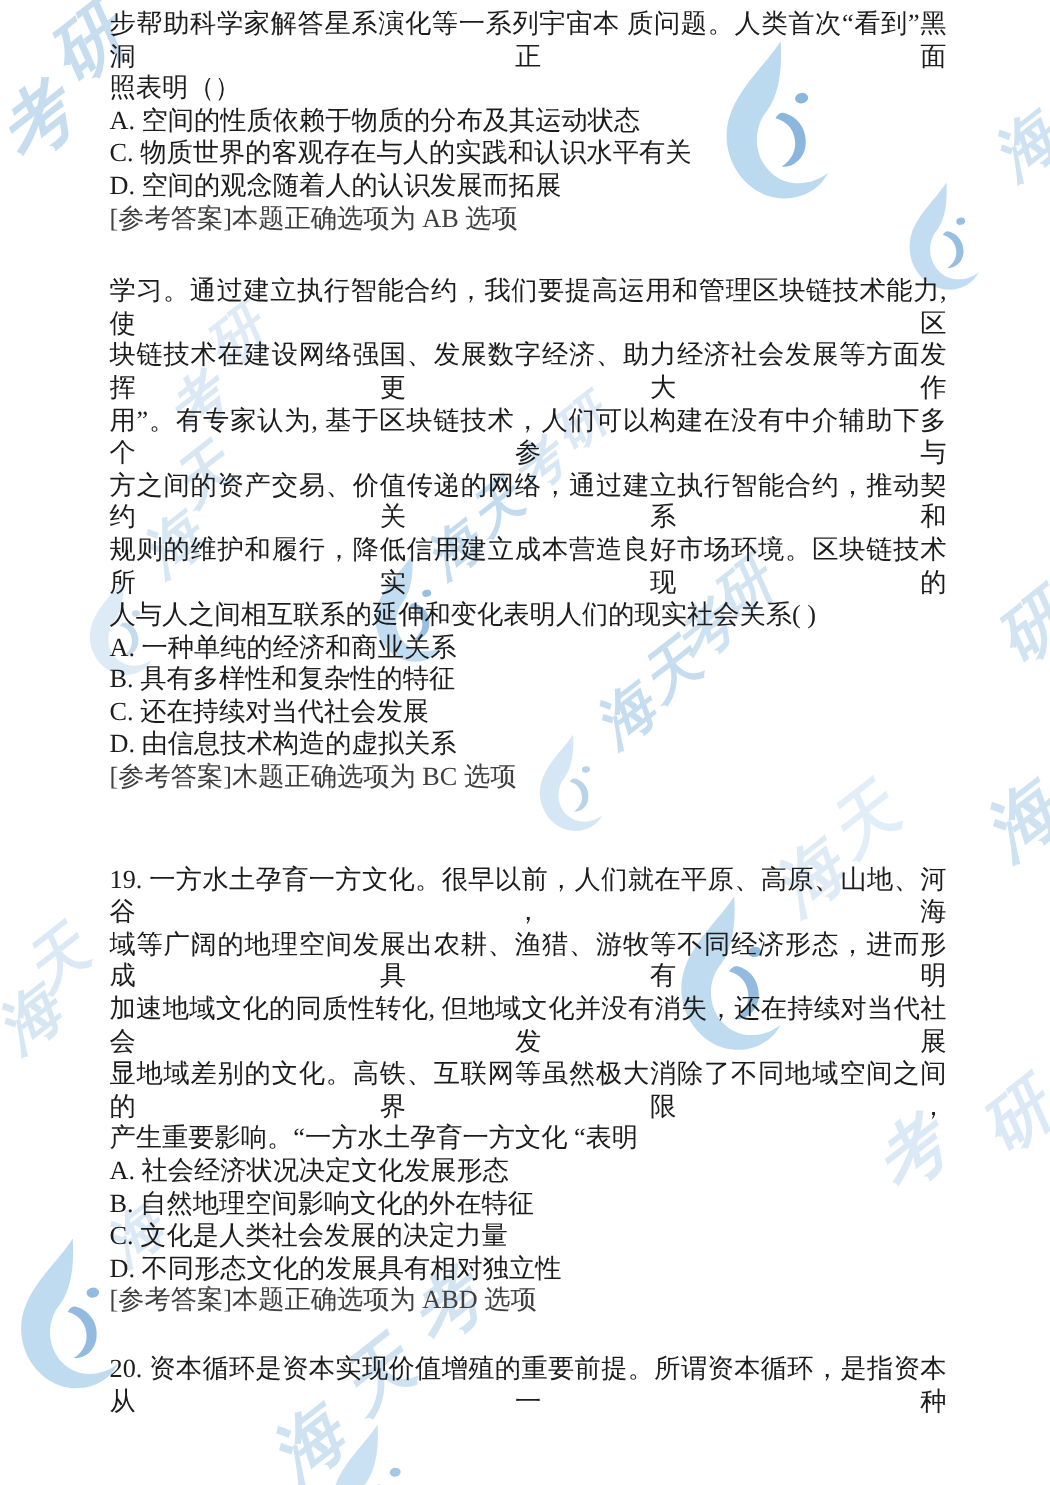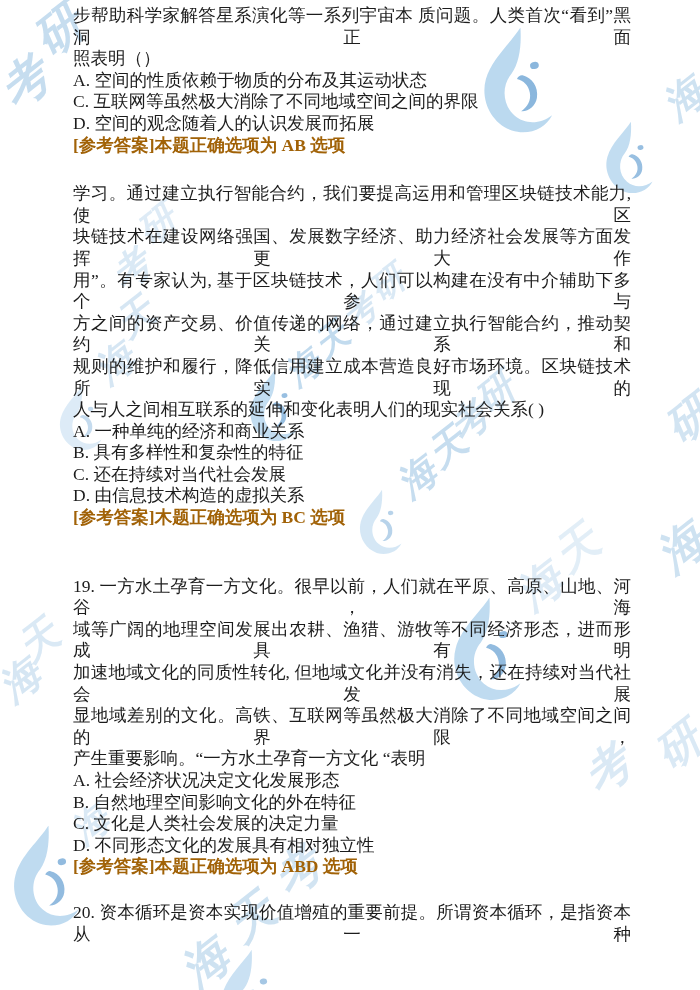--- a/index.html
+++ b/index.html
@@ -17,21 +17,21 @@
   }
   .wm-logo{position:absolute;transform:rotate(-9deg);}
   
   .content{
     position:absolute;left:57px;top:5px;width:590px;
     color:#1c1c1c;font-size:17.5px;line-height:21.6px;
   }
   .q{margin:16px;}
   .line{min-height:21.6px;}
   .line.j{text-align:justify;text-align-last:justify;}
-  .line.answer{font-weight:bold;color:#a16207;}
+  .line.answer{font-weight:normal;color:#404040;}
 </style>
 </head>
 <body>
 
 <div class="page">
   <div class="wm-layer" id="wm">
       <svg class="wm-logo" viewBox="0 0 100 124" style="left: 478px; top: 28px; width: 88px; height: 109.12px; position: absolute; opacity: 0.9;">
     <path class="lp-light" d="M58 0 C44 16 20 30 10 52 C0 74 8 102 30 114 C48 123 68 118 78 104 C64 112 46 110 36 98 C24 84 26 62 40 50 C50 40 56 22 58 0 Z" fill="#b4d5ee"></path>
     <path class="lp-dark" d="M52 54 C62 58 68 70 64 82 C61 91 52 96 44 94 C52 90 57 84 57 75 C57 66 52 60 45 57 C47 54 50 53 52 54 Z" fill="#7fb0da"></path>
     <ellipse class="lp-dark" cx="67" cy="45" rx="5" ry="4" fill="#7fb0da"></ellipse>
@@ -97,21 +97,21 @@
       <span class="wm-char" style="left: 72px; top: 806px; font-size: 36px; opacity: 0.45; color: rgb(174, 207, 233);">海</span>
       <span class="wm-char" style="left: 274px; top: 848px; font-size: 46px; opacity: 0.55; color: rgb(174, 207, 233);">考</span>
       <span class="wm-char" style="left: 228px; top: 894px; font-size: 46px; opacity: 0.6; color: rgb(174, 207, 233);">天</span>
       <span class="wm-char" style="left: 182px; top: 940px; font-size: 46px; opacity: 0.6; color: rgb(174, 207, 233);">海</span>
     </div>
   <div class="content" id="content">
       <section class="q" style="margin-top: 0px;">
         <div class="line j">步帮助科学家解答星系演化等一系列宇宙本 质问题。人类首次“看到”黑洞正面</div>
         <div class="line">照表明（）</div>
         <div class="line">A. 空间的性质依赖于物质的分布及其运动状态</div>
-        <div class="line">C. 互联网等虽然极大消除了不同地域空间之间的界限</div>
+        <div class="line">C. 物质世界的客观存在与人的实践和认识水平有关</div>
         <div class="line">D. 空间的观念随着人的认识发展而拓展</div>
         <div class="line answer">[参考答案]本题正确选项为 AB 选项</div>
       </section>
       <section class="q" style="margin-top: 27px;">
         <div class="line j">学习。通过建立执行智能合约，我们要提高运用和管理区块链技术能力, 使区</div>
         <div class="line j">块链技术在建设网络强国、发展数字经济、助力经济社会发展等方面发挥更大作</div>
         <div class="line j">用”。有专家认为, 基于区块链技术，人们可以构建在没有中介辅助下多个参与</div>
         <div class="line j">方之间的资产交易、价值传递的网络，通过建立执行智能合约，推动契约关系和</div>
         <div class="line j">规则的维护和履行，降低信用建立成本营造良好市场环境。区块链技术所实现的</div>
         <div class="line">人与人之间相互联系的延伸和变化表明人们的现实社会关系( )</div>

